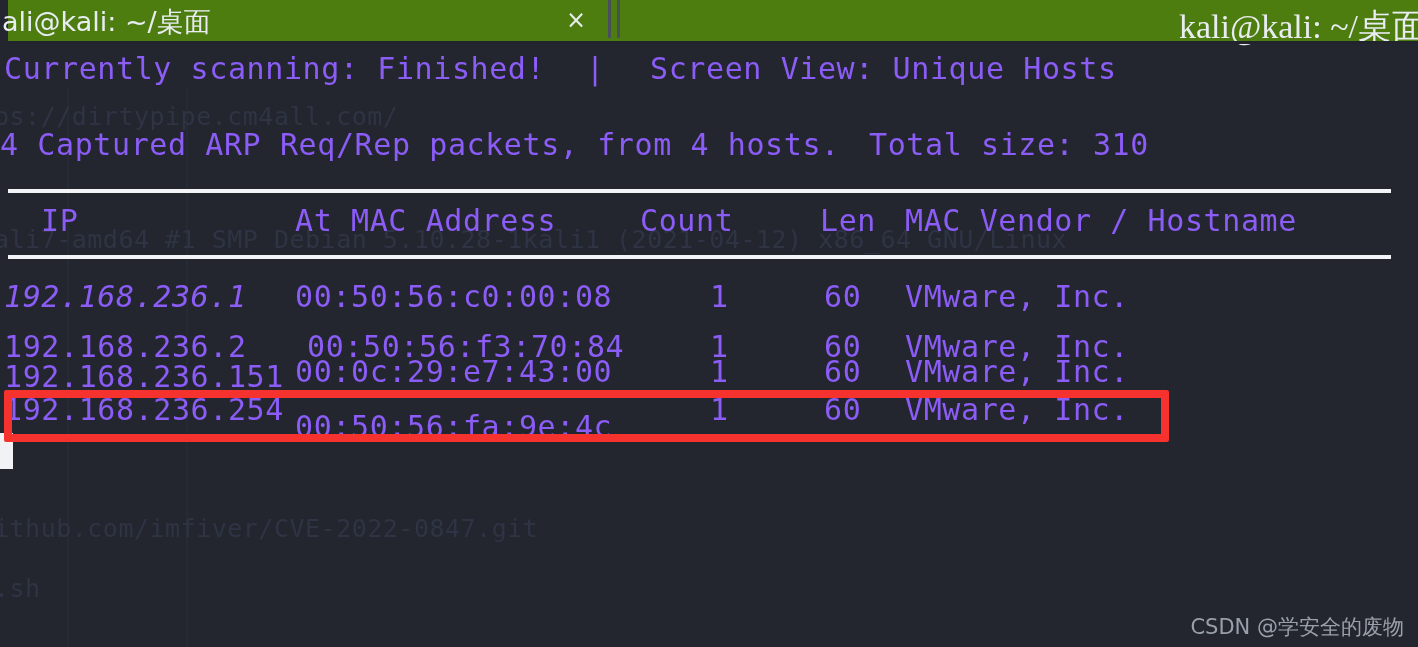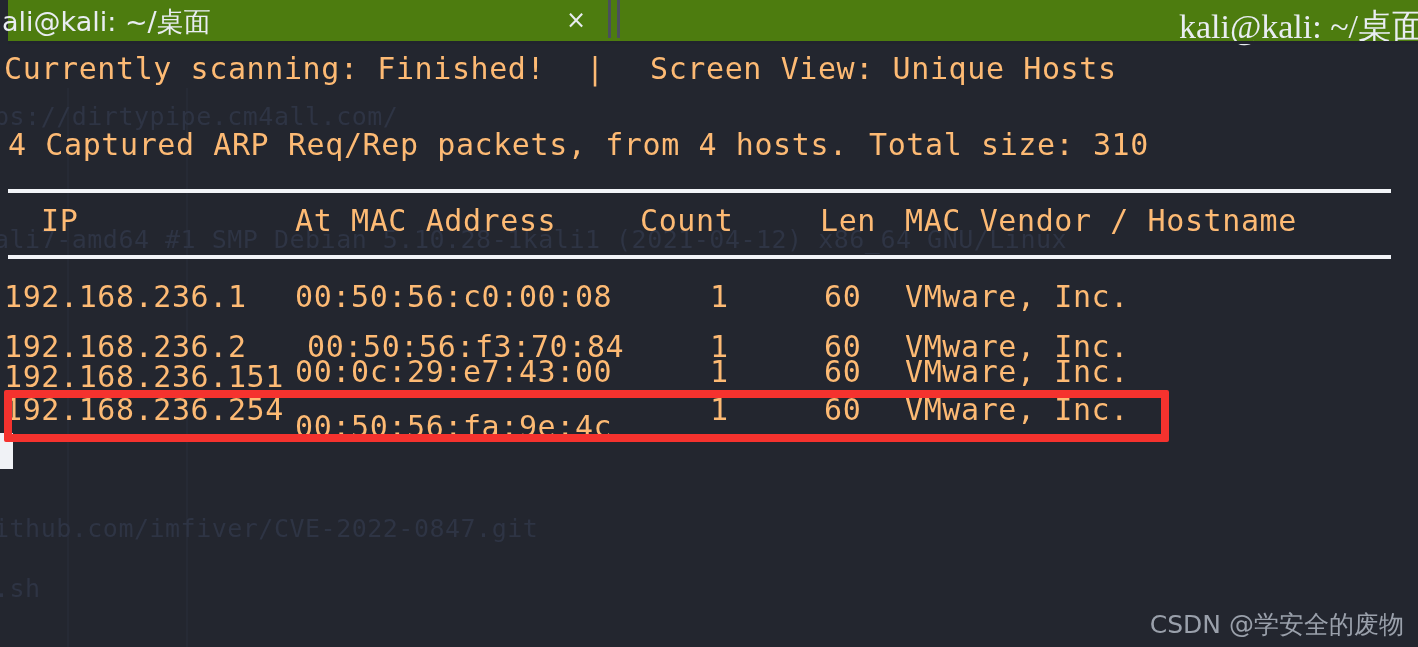--- a/index.html
+++ b/index.html
@@ -85,21 +85,21 @@
   }
 
   
   #term {
     position: absolute;
     left: 0; top: 44px;
     width: 1418px; height: 603px;
   }
   .tline {
     position: absolute;
-    color: #fdba74;
+    color: #8b5cf6;
     font-family: "DejaVu Sans Mono", monospace;
     font-size: 30px;
     line-height: 30px;
     white-space: pre;
     letter-spacing: 0.6px;
   }
   .rule {
     position: absolute;
     left: 8px;
     width: 1383px;
@@ -121,21 +121,21 @@
     border: 8px solid #f5322e;
     box-sizing: border-box;
     border-radius: 2px;
   }
 
   
   #watermark {
     position: absolute;
     right: 14px; bottom: 6px;
     font-family: "DejaVu Sans", sans-serif;
-    font-size: 25px;
+    font-size: 21px;
     color: #9aa0ab;
     white-space: nowrap;
   }
 </style>
 </head>
 <body>
 
 <div id="screen">
 
   <div id="titlebar">
@@ -154,34 +154,34 @@
 
     <div class="ghost" style="left:-6px; top:58px;">ps://dirtypipe.cm4all.com/</div>
     <div class="ghost" style="left:-6px; top:181px;">ali7-amd64 #1 SMP Debian 5.10.28-1kali1 (2021-04-12) x86_64 GNU/Linux</div>
     <div class="ghost" style="left:-6px; top:470px;">ithub.com/imfiver/CVE-2022-0847.git</div>
     <div class="ghost" style="left:-6px; top:530px;">.sh</div>
 
     <div class="tline" style="left:4px; top:10px;">Currently scanning: Finished!</div>
     <div class="tline" style="left:586px; top:10px;">|</div>
     <div class="tline" style="left:650px; top:10px;">Screen View: Unique Hosts</div>
 
-    <div class="tline" style="left:8px; top:86px;text-align:center;">4 Captured ARP Req/Rep packets, from 4 hosts.</div>
+    <div class="tline" style="left:0; top:86px;text-align:center;">4 Captured ARP Req/Rep packets, from 4 hosts.</div>
     <div class="tline" style="left:869px; top:86px;">Total size: 310</div>
 
     <div class="rule" style="top:145px;"></div>
     <div class="rule" style="top:211px;"></div>
 
     <div class="tline" style="left:41px; top:162px;">IP</div>
     <div class="tline" style="left:295px; top:162px;">At MAC Address</div>
     <div class="tline" style="left:640px; top:162px;">Count</div>
     <div class="tline" style="left:820px; top:162px;text-align:right;">Len</div>
     <div class="tline" style="left:905px; top:162px;">MAC Vendor / Hostname</div>
 
     <div>
-      <div class="tline" style="left:4px; top:238px;">192.168.236.1</div>
+      <div class="tline" style="left:4px; top:238px;font-style:italic;">192.168.236.1</div>
       <div class="tline" style="left:295px; top:238px;">00:50:56:c0:00:08</div>
       <div class="tline" style="left:710px; top:238px;">1</div>
       <div class="tline" style="left:824px; top:238px;">60</div>
       <div class="tline" style="left:905px; top:238px;">VMware, Inc.</div>
     </div>
 
     <div>
       <div class="tline" style="left:4px; top:288px;">192.168.236.2</div>
       <div class="tline" style="left:295px; top:288px;margin-left:12px;">00:50:56:f3:70:84</div>
       <div class="tline" style="left:710px; top:288px;">1</div>

